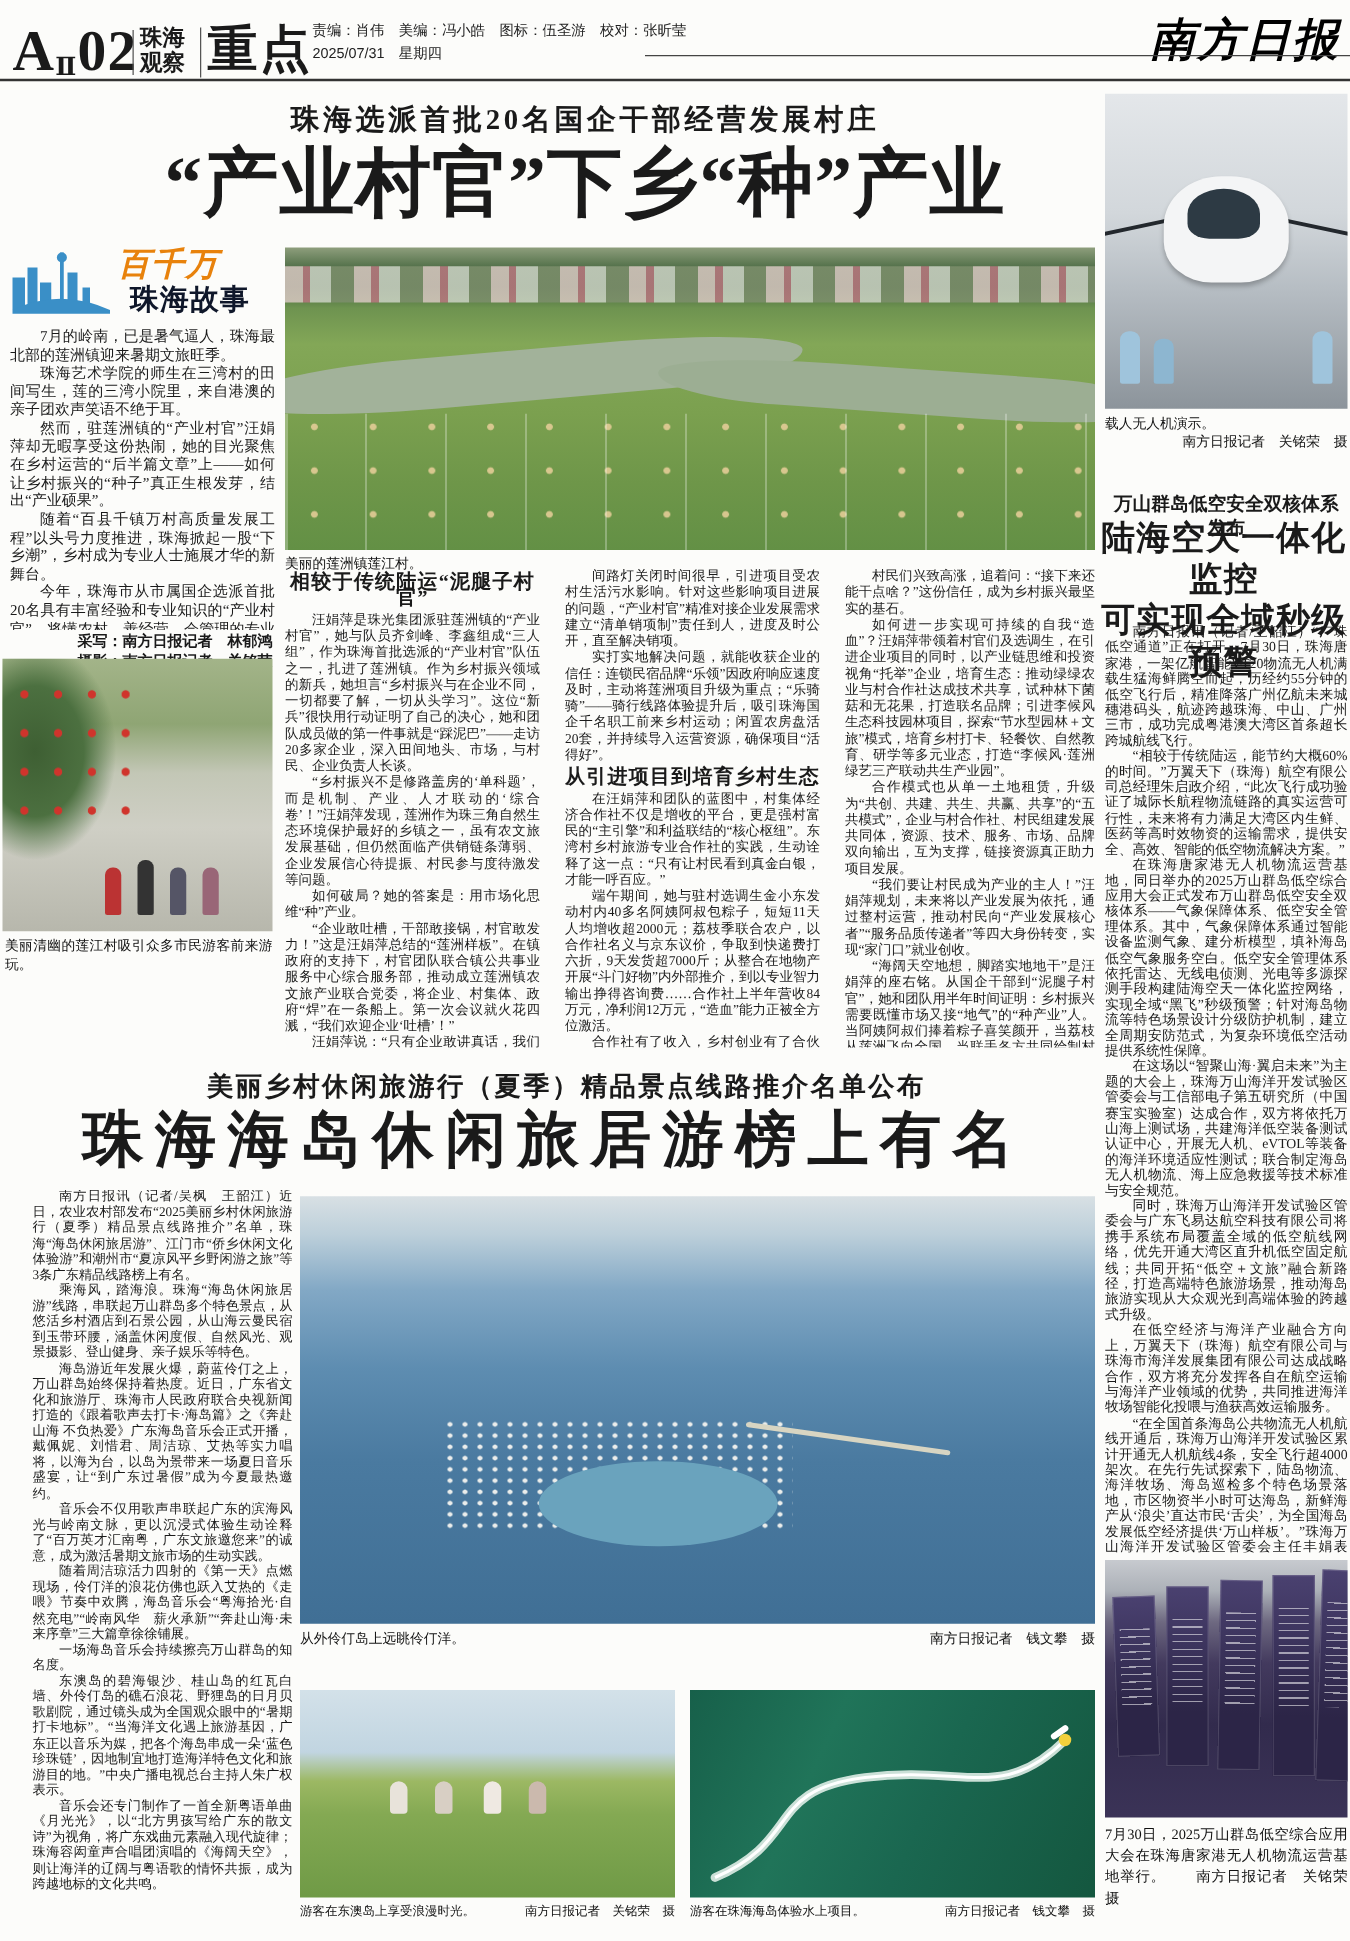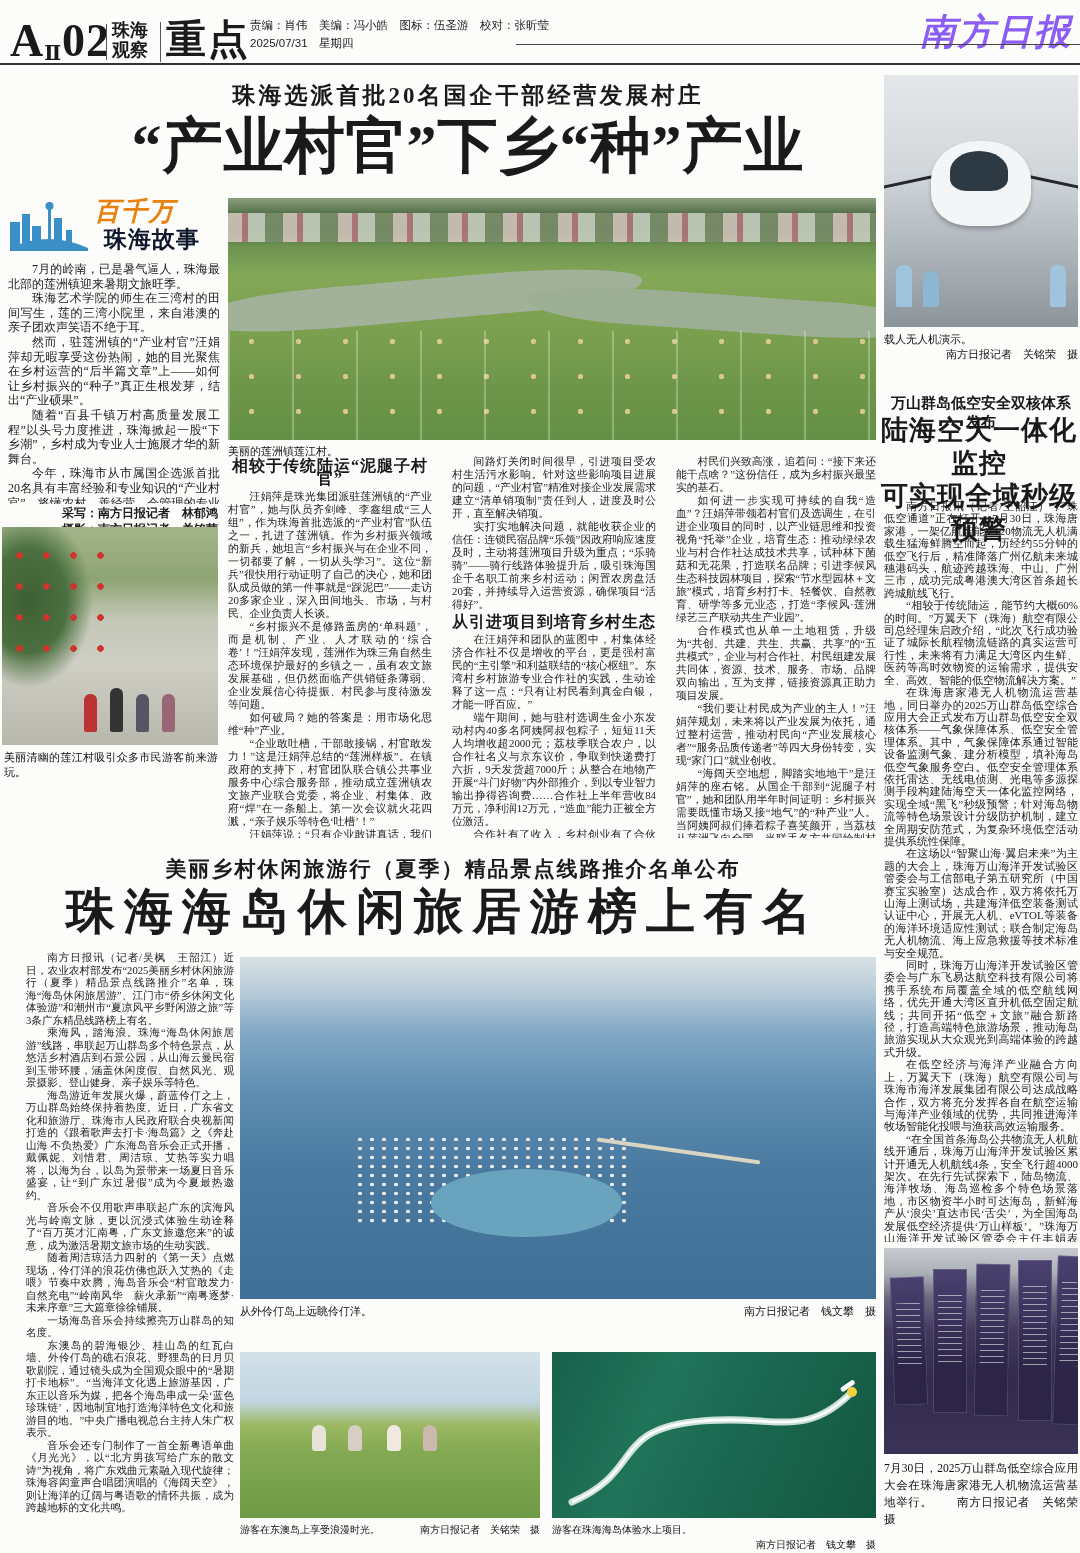--- a/index.html
+++ b/index.html
@@ -121,21 +121,21 @@
   <div class="abs secname">
     <div>珠海</div>
     <div>观察</div>
   </div>
   <div class="abs vrule" style="left:160px;top:22px;height:40px;"></div>
   <div class="abs secfocus">重点</div>
   <div class="abs credits">
     <div>责编：肖伟　美编：冯小皓　图标：伍圣游　校对：张昕莹</div>
     <div>2025/07/31　星期四</div>
   </div>
-  <div class="abs brand" style="color:#8b5cf6;">南方日报</div>
+  <div class="abs brand" style="color:#000000;">南方日报</div>
   <div class="abs mastline1"></div>
   <div class="abs mastline2"></div>
 
   <div class="abs kicker">珠海选派首批20名国企干部经营发展村庄</div>
   <div class="abs headline">“产业村官”下乡“种”产业</div>
 
   <div class="abs serieslogo">
     <svg width="82" height="56" viewBox="0 0 82 56">
       <rect x="2" y="26" width="10" height="26" fill="#3a8fc7"></rect>
       <rect x="14" y="18" width="8" height="34" fill="#3a8fc7"></rect>
@@ -180,21 +180,21 @@
     <div class="p4"></div>
   </div>
   <div class="abs cap capblock" style="left:4px;top:750px;width:214px;">美丽清幽的莲江村吸引众多市民游客前来游玩。</div>
 
   <div class="abs bodycol col1">
     <h4 class="subhead">相较于传统陆运“泥腿子村官”</h4>
     <div>
         <p>汪娟萍是珠光集团派驻莲洲镇的“产业村官”，她与队员齐剑峰、李鑫组成“三人组”，作为珠海首批选派的“产业村官”队伍之一，扎进了莲洲镇。作为乡村振兴领域的新兵，她坦言“乡村振兴与在企业不同，一切都要了解，一切从头学习”。这位“新兵”很快用行动证明了自己的决心，她和团队成员做的第一件事就是“踩泥巴”——走访20多家企业，深入田间地头、市场，与村民、企业负责人长谈。</p>
         <p>“乡村振兴不是修路盖房的‘单科题’，而是机制、产业、人才联动的‘综合卷’！”汪娟萍发现，莲洲作为珠三角自然生态环境保护最好的乡镇之一，虽有农文旅发展基础，但仍然面临产供销链条薄弱、企业发展信心待提振、村民参与度待激发等问题。</p>
         <p>如何破局？她的答案是：用市场化思维“种”产业。</p>
-        <p>“企业敢吐槽，干部敢接锅，村官敢发力！”这是汪娟萍总结的“莲洲样板”。在镇政府的支持下，村官团队联合镇公共事业服务中心综合服务部，推动成立莲洲镇农文旅产业联合党委，将企业、村集体、政府“焊”在一条船上。第一次会议就火花四溅，“亲子娱乐等特色‘吐槽’！”</p>
+        <p>“企业敢吐槽，干部敢接锅，村官敢发力！”这是汪娟萍总结的“莲洲样板”。在镇政府的支持下，村官团队联合镇公共事业服务中心综合服务部，推动成立莲洲镇农文旅产业联合党委，将企业、村集体、政府“焊”在一条船上。第一次会议就火花四溅，“我们欢迎企业‘吐槽’！”</p>
         <p>汪娟萍说：“只有企业敢讲真话，我们才能快速捕捉痛点。”</p>
       </div>
   </div>
   <div class="abs bodycol col2">
     <div>
         <p>间路灯关闭时间很早，引进项目受农村生活污水影响。针对这些影响项目进展的问题，“产业村官”精准对接企业发展需求建立“清单销项制”责任到人，进度及时公开，直至解决销项。</p>
         <p>实打实地解决问题，就能收获企业的信任：连锁民宿品牌“乐领”因政府响应速度及时，主动将莲洲项目升级为重点；“乐骑骑”——骑行线路体验提升后，吸引珠海国企千名职工前来乡村运动；闲置农房盘活20套，并持续导入运营资源，确保项目“活得好”。</p>
       </div>
     <h4 class="subhead">从引进项目到培育乡村生态</h4>
     <div>
@@ -214,21 +214,21 @@
   </div>
 
   <div class="abs kicker2">美丽乡村休闲旅游行（夏季）精品景点线路推介名单公布</div>
   <div class="abs headline2">珠海海岛休闲旅居游榜上有名</div>
 
   <div class="abs islandcol">
       <p>南方日报讯（记者/吴枫　王韶江）近日，农业农村部发布“2025美丽乡村休闲旅游行（夏季）精品景点线路推介”名单，珠海“海岛休闲旅居游”、江门市“侨乡休闲文化体验游”和潮州市“夏凉风平乡野闲游之旅”等3条广东精品线路榜上有名。</p>
       <p>乘海风，踏海浪。珠海“海岛休闲旅居游”线路，串联起万山群岛多个特色景点，从悠活乡村酒店到石景公园，从山海云曼民宿到玉带环腰，涵盖休闲度假、自然风光、观景摄影、登山健身、亲子娱乐等特色。</p>
       <p>海岛游近年发展火爆，蔚蓝伶仃之上，万山群岛始终保持着热度。近日，广东省文化和旅游厅、珠海市人民政府联合央视新闻打造的《跟着歌声去打卡·海岛篇》之《奔赴山海 不负热爱》广东海岛音乐会正式开播，戴佩妮、刘惜君、周洁琼、艾热等实力唱将，以海为台，以岛为景带来一场夏日音乐盛宴，让“到广东过暑假”成为今夏最热邀约。</p>
       <p>音乐会不仅用歌声串联起广东的滨海风光与岭南文脉，更以沉浸式体验生动诠释了“百万英才汇南粤，广东文旅邀您来”的诚意，成为激活暑期文旅市场的生动实践。</p>
-      <p>随着周洁琼活力四射的《第一天》点燃现场，伶仃洋的浪花仿佛也跃入艾热的《走喂》节奏中欢腾，海岛音乐会“村官敢发力·自然充电”“岭南风华　薪火承新”“南粤逐梦·未来序章”三大篇章徐徐铺展。</p>
+      <p>随着周洁琼活力四射的《第一天》点燃现场，伶仃洋的浪花仿佛也跃入艾热的《走喂》节奏中欢腾，海岛音乐会“粤海拾光·自然充电”“岭南风华　薪火承新”“奔赴山海·未来序章”三大篇章徐徐铺展。</p>
       <p>一场海岛音乐会持续擦亮万山群岛的知名度。</p>
       <p>东澳岛的碧海银沙、桂山岛的红瓦白墙、外伶仃岛的礁石浪花、野狸岛的日月贝歌剧院，通过镜头成为全国观众眼中的“暑期打卡地标”。“当海洋文化遇上旅游基因，广东正以音乐为媒，把各个海岛串成一朵‘蓝色珍珠链’，因地制宜地打造海洋特色文化和旅游目的地。”中央广播电视总台主持人朱广权表示。</p>
       <p>音乐会还专门制作了一首全新粤语单曲《月光光》，以“北方男孩写给广东的散文诗”为视角，将广东戏曲元素融入现代旋律；珠海容闳童声合唱团演唱的《海阔天空》，则让海洋的辽阔与粤语歌的情怀共振，成为跨越地标的文化共鸣。</p>
     </div>
 
   <div class="abs photo ph-bay">
     <div class="head"></div>
     <div class="town"></div>
     <div class="water"></div>
     <div class="wall"></div>
@@ -249,21 +249,21 @@
       <path d="M20 150 C 90 120, 60 80, 140 70 S 250 90, 300 40" stroke="#eaf4ef" stroke-width="7" fill="none" opacity="0.85" stroke-linecap="round"></path>
       <path d="M20 150 C 90 120, 60 80, 140 70 S 250 90, 300 40" stroke="#ffffff" stroke-width="2.5" fill="none"></path>
       <circle cx="300" cy="40" r="5" fill="#f2d13c"></circle>
       <rect x="292" y="30" width="16" height="5" rx="2.5" fill="#ffffff" transform="rotate(-35 300 40)"></rect>
     </svg>
   </div>
   <div class="abs cap caprow" style="left:240px;top:1522px;width:300px;font-size:10px;">
     <span>游客在东澳岛上享受浪漫时光。</span>
     <span class="capcredit">南方日报记者　关铭荣　摄</span>
   </div>
-  <div class="abs cap caprow" style="left:552px;top:1522px;width:324px;font-size:10px;flex-direction:column;">
+  <div class="abs cap caprow" style="left:552px;top:1522px;width:324px;font-size:10px;">
     <span>游客在珠海海岛体验水上项目。</span>
     <span class="capcredit">南方日报记者　钱文攀　摄</span>
   </div>
 
   <div class="abs photo ph-evtol">
     <div class="arm1"></div>
     <div class="arm2"></div>
     <div class="cab"></div>
     <div class="win"></div>
     <div class="f1"></div>

